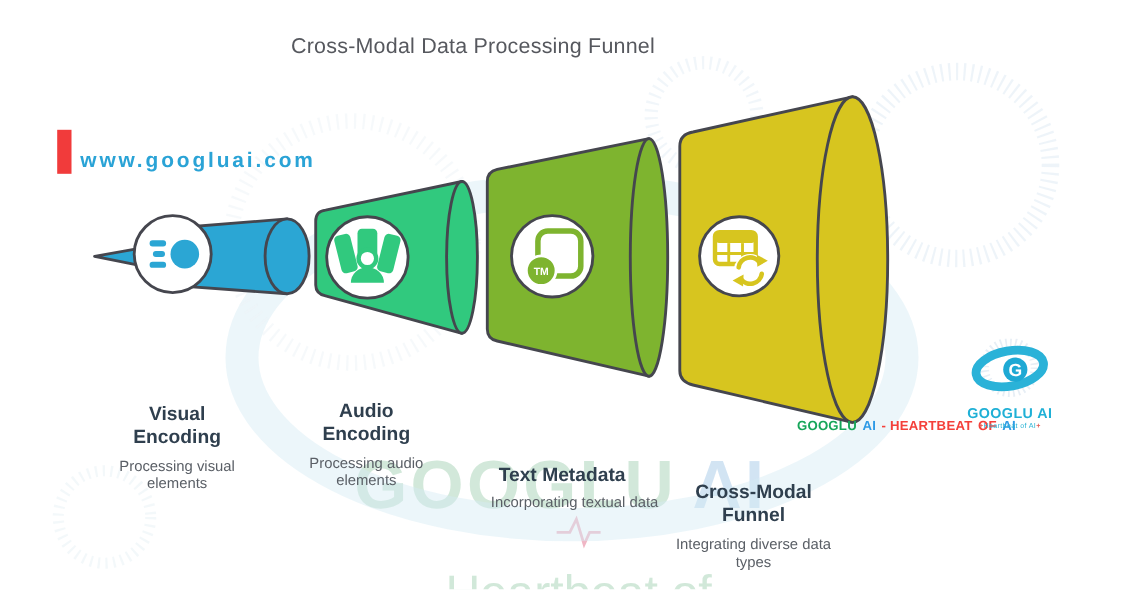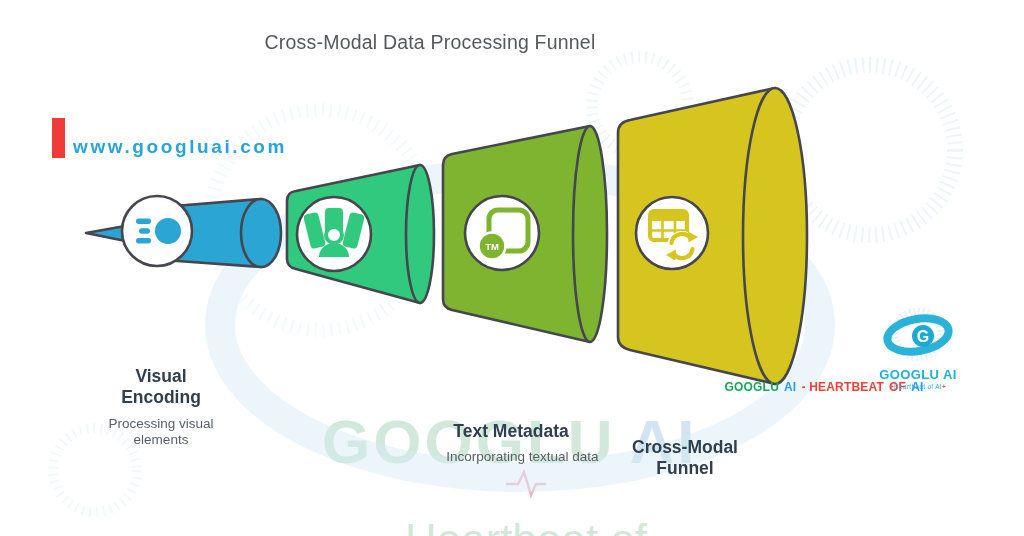--- a/index.html
+++ b/index.html
@@ -145,26 +145,31 @@
         <path d="M688,231.5 L698,237 L688.5,242.5 Z"></path>
         <path d="M676,249.5 L666,255 L675.5,260.5 Z"></path>
       </g>
     </g>
   </svg>
 
   <div class="label lbl-visual">
     <div class="h">Visual Encoding</div>
     <div class="d">Processing visual elements</div>
   </div>
+  <div class="label lbl-audio">
+    <div class="h">Audio Encoding</div>
+    <div class="d">Processing audio elements</div>
+  </div>
   <div class="label lbl-text">
     <div class="h">Text Metadata</div>
     <div class="d">Incorporating textual data</div>
   </div>
   <div class="label lbl-fusion">
     <div class="h">Cross-Modal Funnel</div>
+    <div class="d">Integrating diverse data types</div>
   </div>
 
   <div class="brandline">
     <span style="color: rgb(23, 166, 90);">GOOGLU</span><span style="color: rgb(46, 154, 230);">AI</span><span style="color: rgb(244, 64, 58);">- HEARTBEAT</span><span style="color: rgb(244, 64, 58);">OF</span><span style="color: rgb(46, 154, 230);">AI</span>
   </div>
 
   <div class="logo">
     <svg width="84" height="56" viewBox="0 0 84 56">
       <circle cx="42" cy="26" r="23" fill="none" stroke="#e1eaf2" stroke-width="8" stroke-dasharray="1.5 3" opacity="0.8"></circle>
       <ellipse cx="42" cy="27" rx="31" ry="16" fill="none" stroke="#2ab2d8" stroke-width="8" transform="rotate(-10 42 27)"></ellipse>

